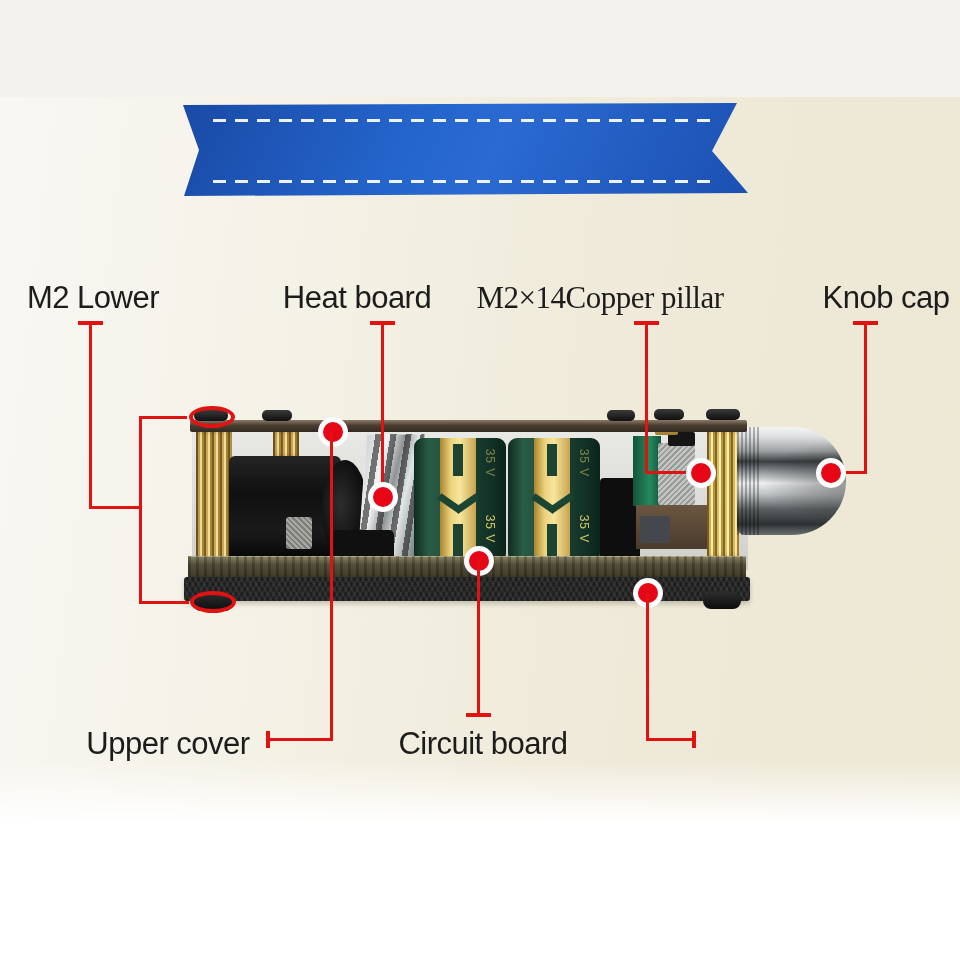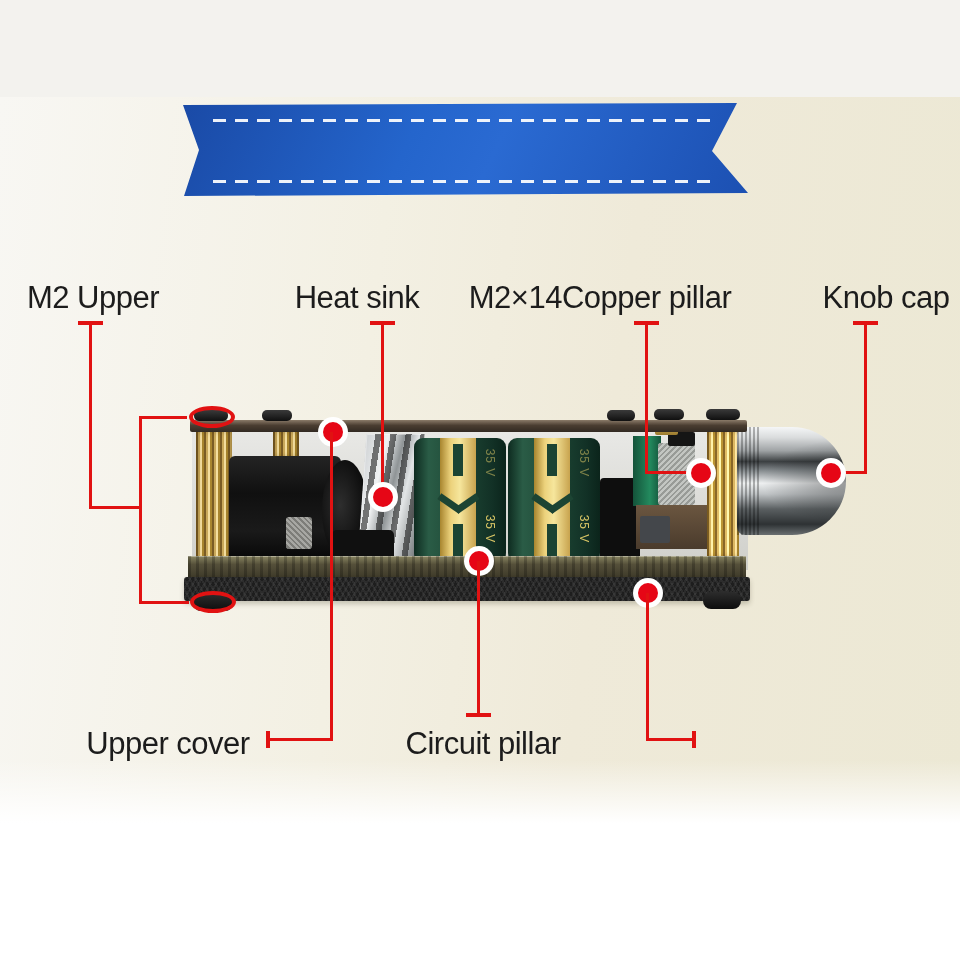--- a/index.html
+++ b/index.html
@@ -48,27 +48,27 @@
 
   <div class="bg-top"></div>
   <div class="bg-mid"></div>
   <div class="bg-fade"></div>
 
   <div class="ribbon">
     <div class="ribbon-dash" style="top:16px;"></div>
     <div class="ribbon-dash" style="bottom:13px;"></div>
   </div>
 
-  <div class="lbl" style="left:93px;top:280px;">M2 Upper</div>
-  <div class="lbl" style="left:357px;top:280px;">Heat sink</div>
-  <div class="lbl" style="left:600px;top:280px;">M2×14Copper pillar</div>
+  <div class="lbl" style="left:93px;top:280px;">M2 Lower</div>
+  <div class="lbl" style="left:357px;top:280px;">Heat board</div>
+  <div class="lbl" style="left:600px;top:280px;font-family:Liberation Serif, serif;">M2×14Copper pillar</div>
   <div class="lbl" style="left:886px;top:280px;">Knob cap</div>
 
   <div class="lbl" style="left:168px;top:726px;">Upper cover</div>
-  <div class="lbl" style="left:483px;top:726px;">Circuit pillar</div>
+  <div class="lbl" style="left:483px;top:726px;">Circuit board</div>
 
   <div style="left:0;top:0;width:960px;height:960px;">
 
     <div style="left:192px;top:428px;width:556px;height:142px;
                 background:linear-gradient(180deg,#e9e9e6 0%,#dadad6 60%,#cfcfca 100%);"></div>
 
     <div class="brass" style="left:196px;top:430px;width:36px;height:136px;"></div>
 
     <div class="brass" style="left:273px;top:430px;width:26px;height:28px;"></div>
 

